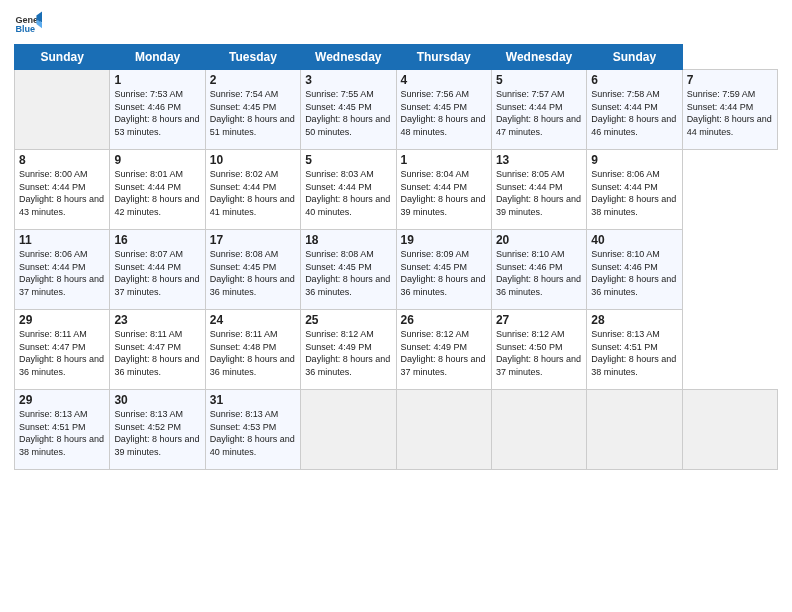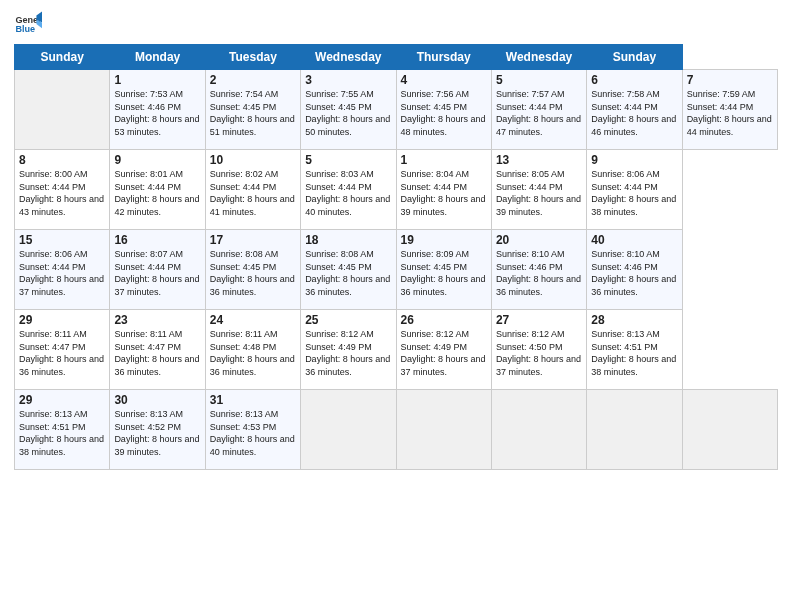--- a/index.html
+++ b/index.html
@@ -173,21 +173,21 @@
             <span class="day-num">13</span>
             <div class="day-info">Sunrise: 8:05 AM<br>Sunset: 4:44 PM<br>Daylight: 8 hours and 39 minutes.</div>
           </td>
           <td>
             <span class="day-num">9</span>
             <div class="day-info">Sunrise: 8:06 AM<br>Sunset: 4:44 PM<br>Daylight: 8 hours and 38 minutes.</div>
           </td>
         </tr>
         <tr>
           <td>
-            <span class="day-num">15</span>
+            <span class="day-num">11</span>
             <div class="day-info">Sunrise: 8:06 AM<br>Sunset: 4:44 PM<br>Daylight: 8 hours and 37 minutes.</div>
           </td>
           <td>
             <span class="day-num">16</span>
             <div class="day-info">Sunrise: 8:07 AM<br>Sunset: 4:44 PM<br>Daylight: 8 hours and 37 minutes.</div>
           </td>
           <td>
             <span class="day-num">17</span>
             <div class="day-info">Sunrise: 8:08 AM<br>Sunset: 4:45 PM<br>Daylight: 8 hours and 36 minutes.</div>
           </td>

